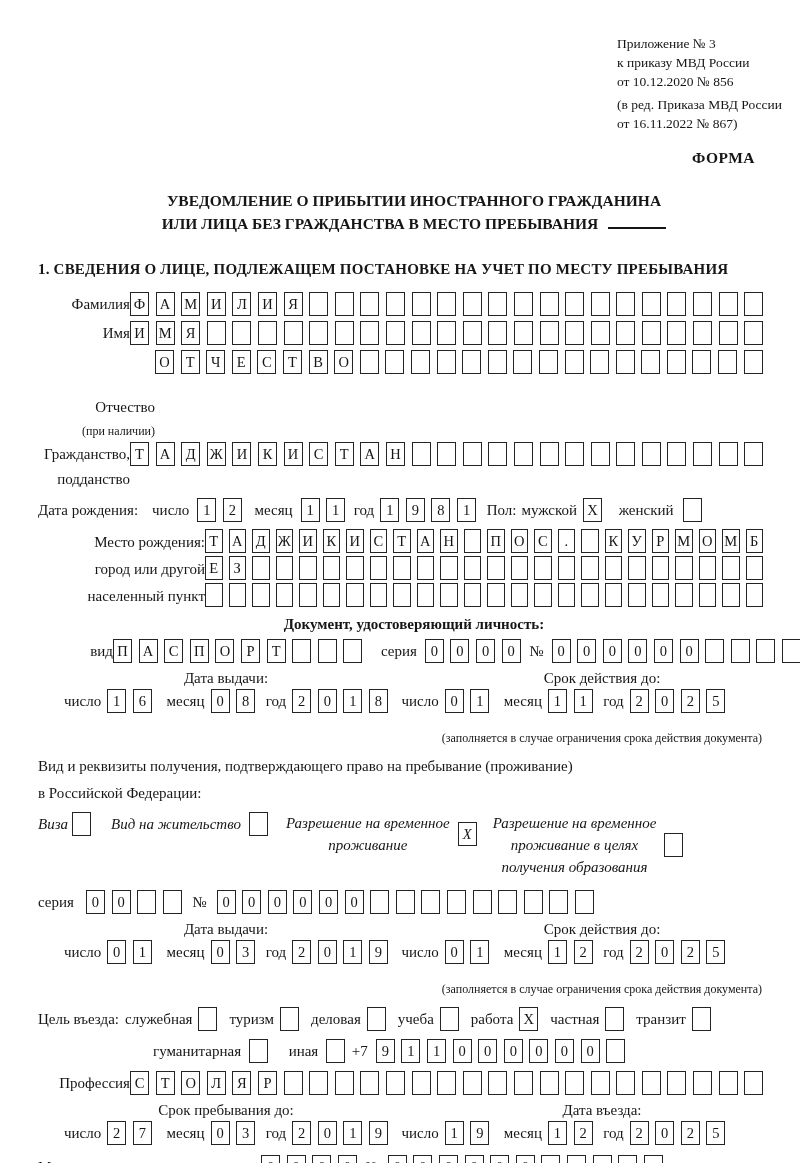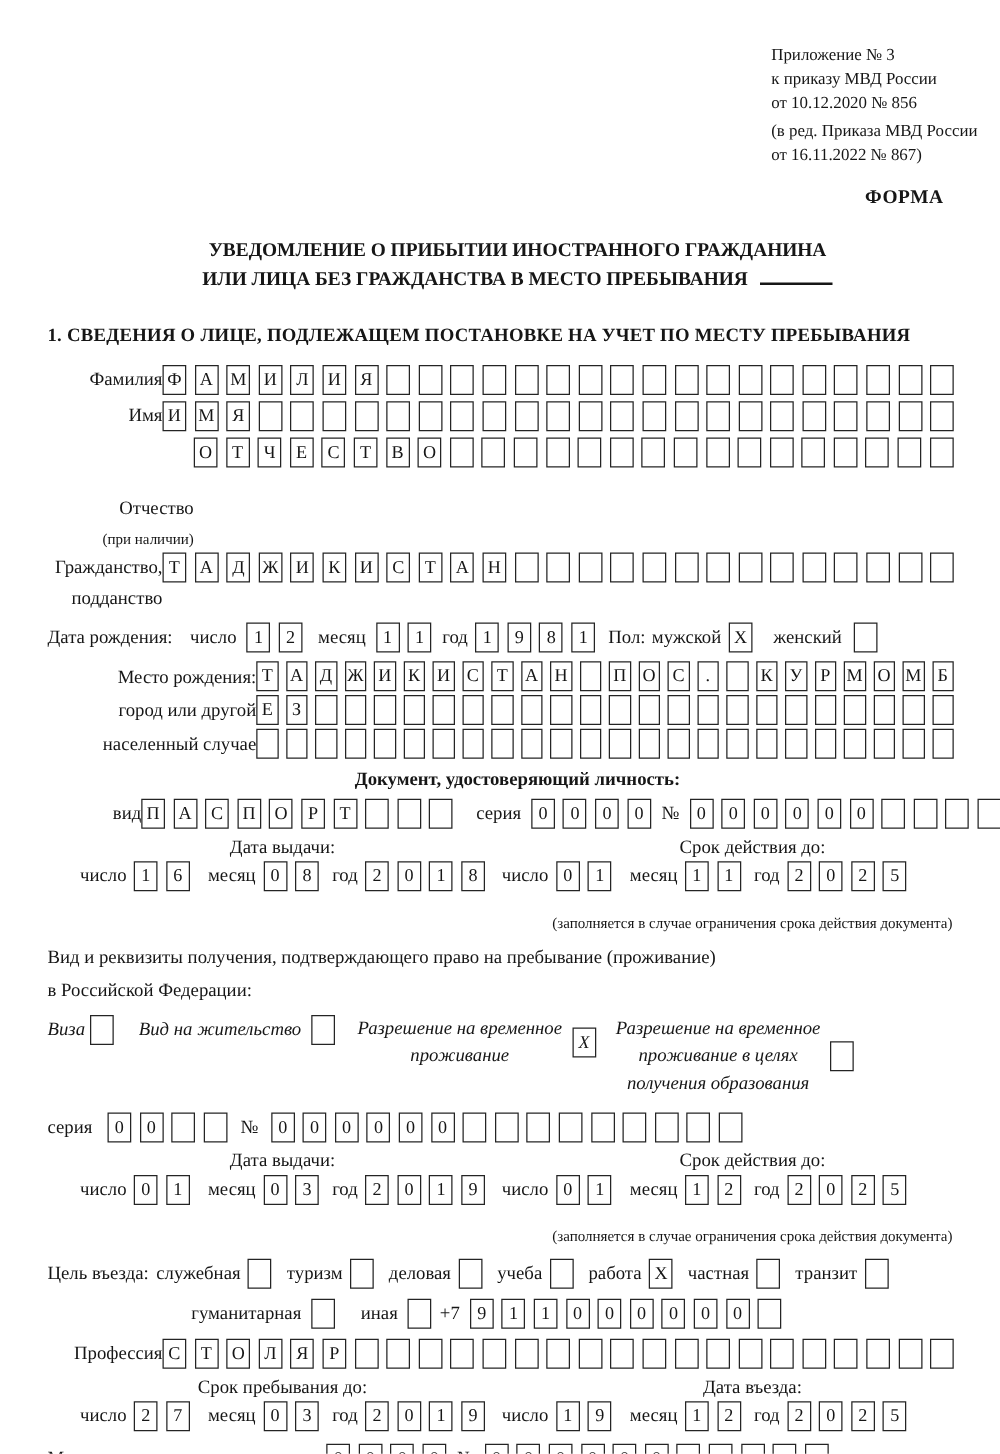--- a/index.html
+++ b/index.html
@@ -232,21 +232,21 @@
     <span class="lbl" style="margin:0 6px 0 5px;">мужской</span>
     <span class="box">X</span>
     <span class="lbl" style="margin:0 10px 0 10px;">женский</span>
     <span class="box"></span>
   </div>
 
   <div class="row stack mt6" style="margin-bottom:0;">
     <div class="lbl w167 lbl-lines">
       <div style="line-height:27px;">Место рождения:</div>
       <div style="line-height:27px;">город или другой</div>
-      <div style="line-height:27px;">населенный случае</div>
+      <div style="line-height:27px;">населенный пункт</div>
     </div>
     <div>
       <div class="boxes sm boxrow">
           <span class="box">Т</span>
           <span class="box">А</span>
           <span class="box">Д</span>
           <span class="box">Ж</span>
           <span class="box">И</span>
           <span class="box">К</span>
           <span class="box">И</span>

